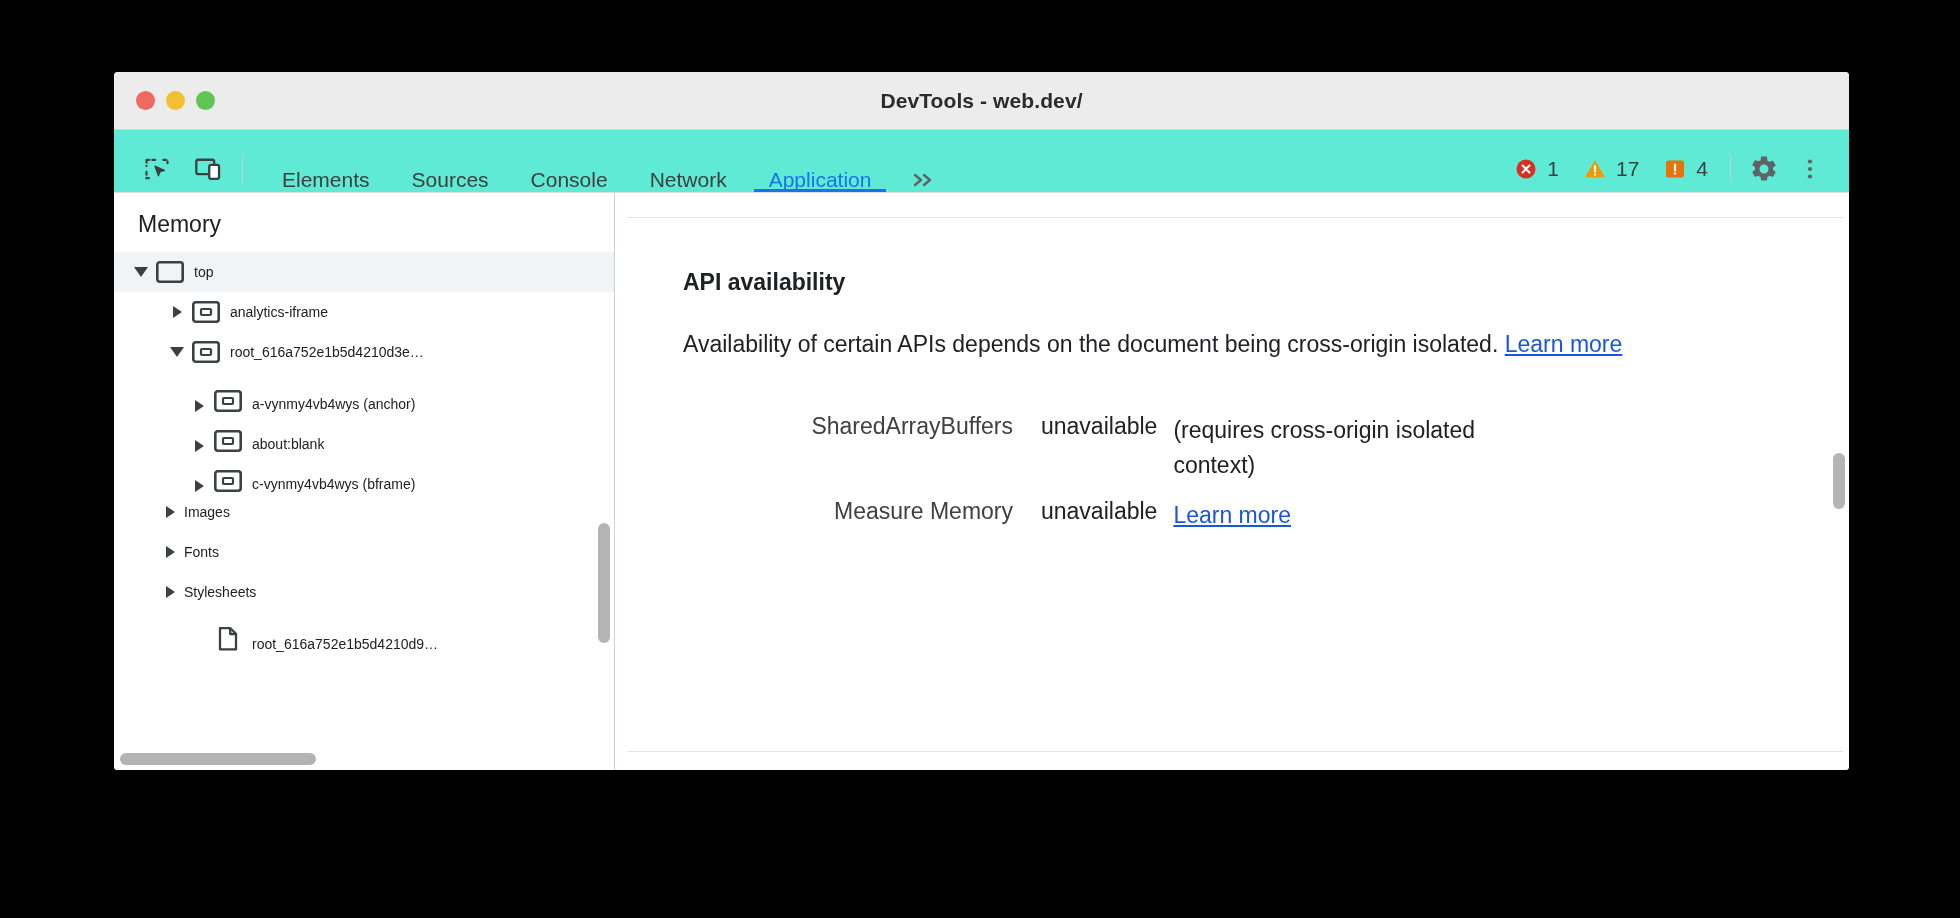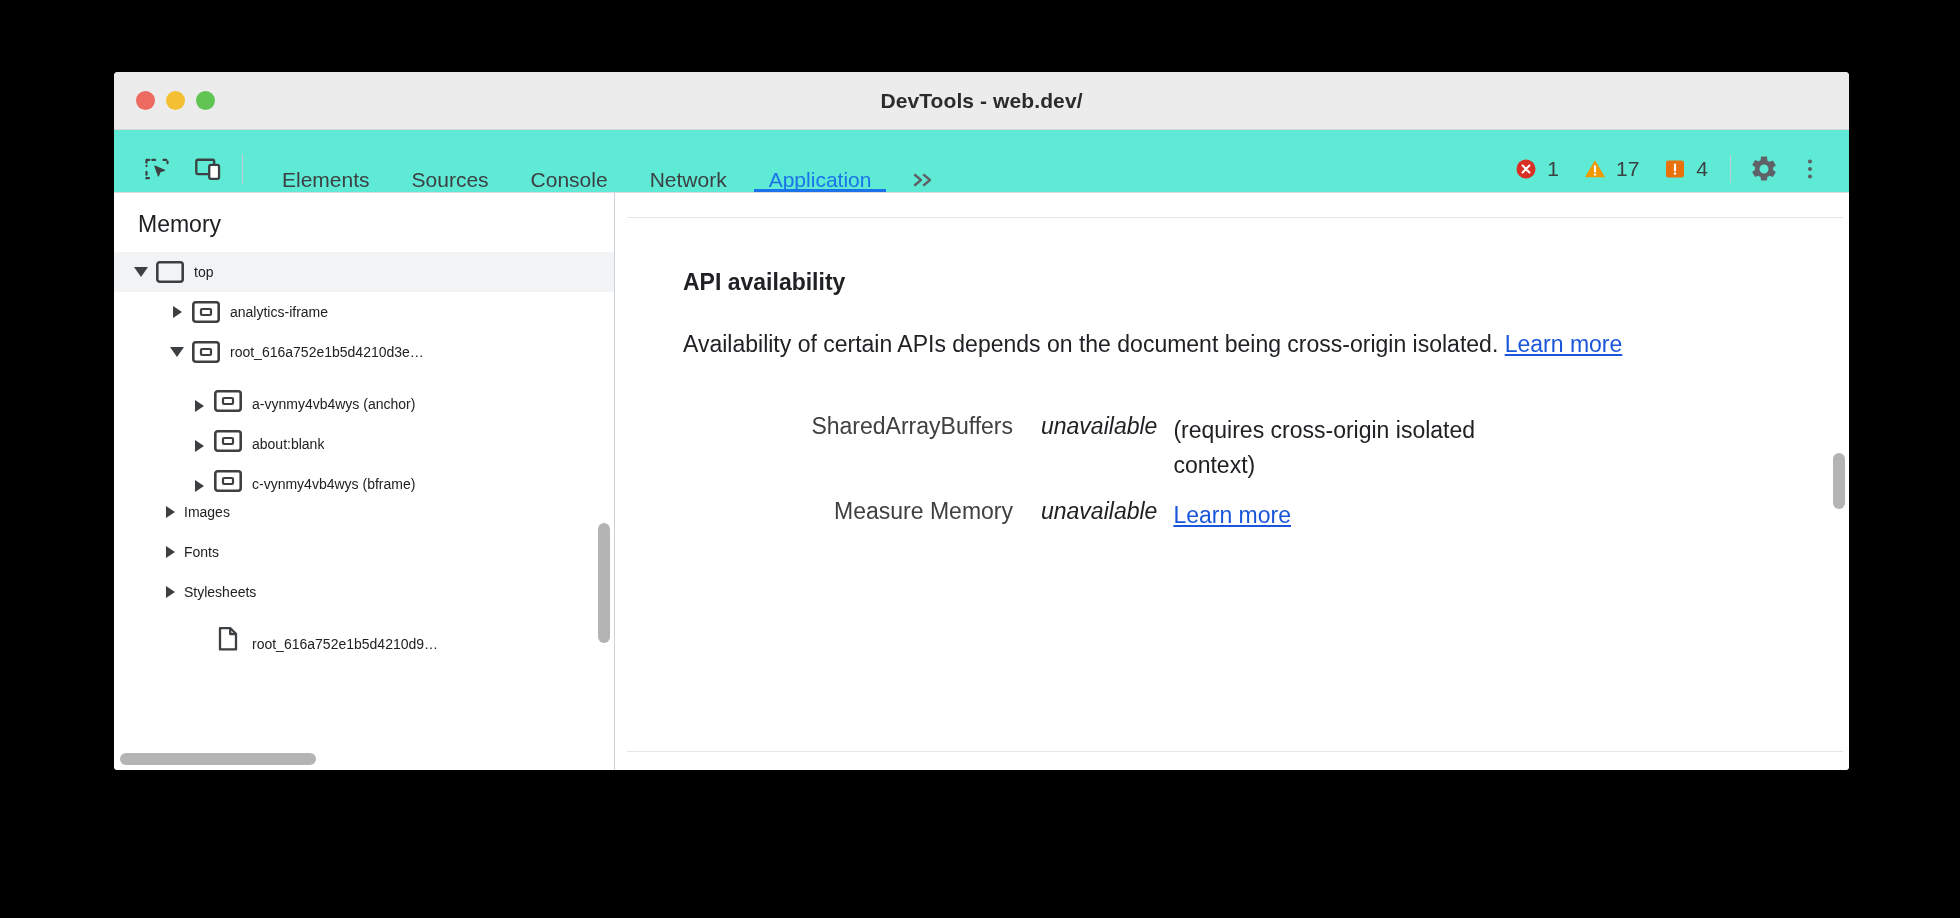--- a/index.html
+++ b/index.html
@@ -320,21 +320,20 @@
   .kv-key {
     text-align: right;
     padding-right: 28px !important;
     width: 330px;
     color: #404040;
   }
   .kv-val {
     padding-right: 16px !important;
     color: #202124;
     white-space: nowrap;
-    font-style: italic;
   }
   .kv-note {
     color: #202124;
     max-width: 330px;
     line-height: 1.5;
   }
   .main-v-track {
     position: absolute;
     right: 4px;
     top: 260px;

